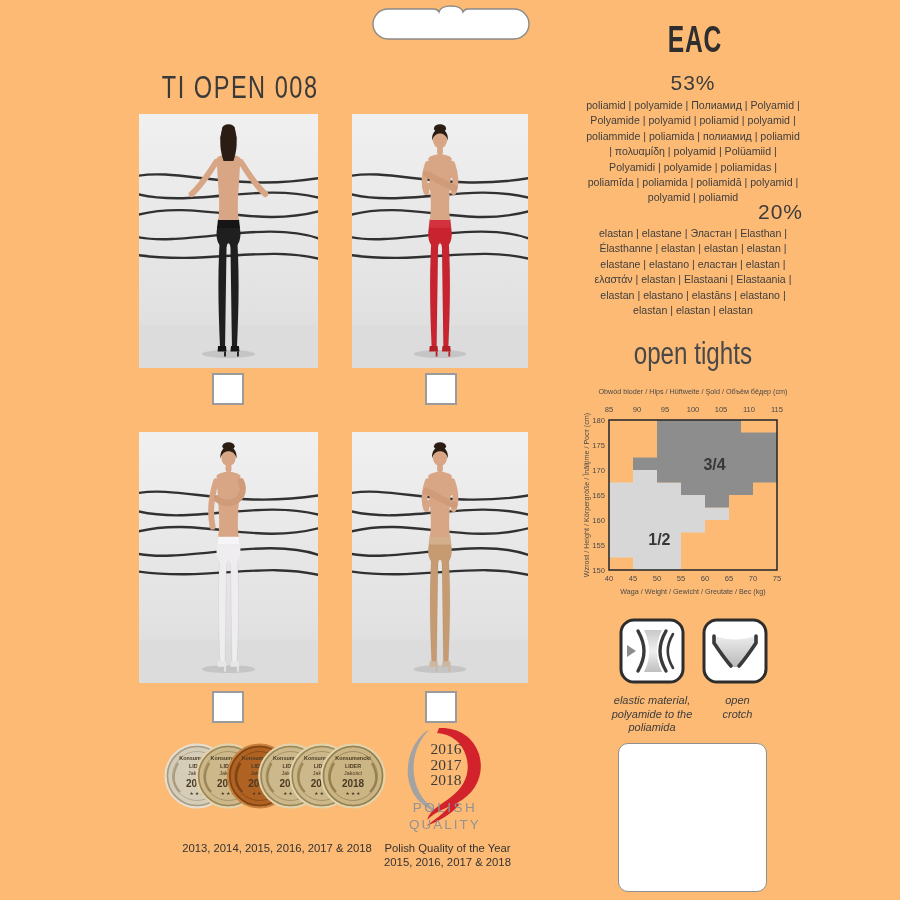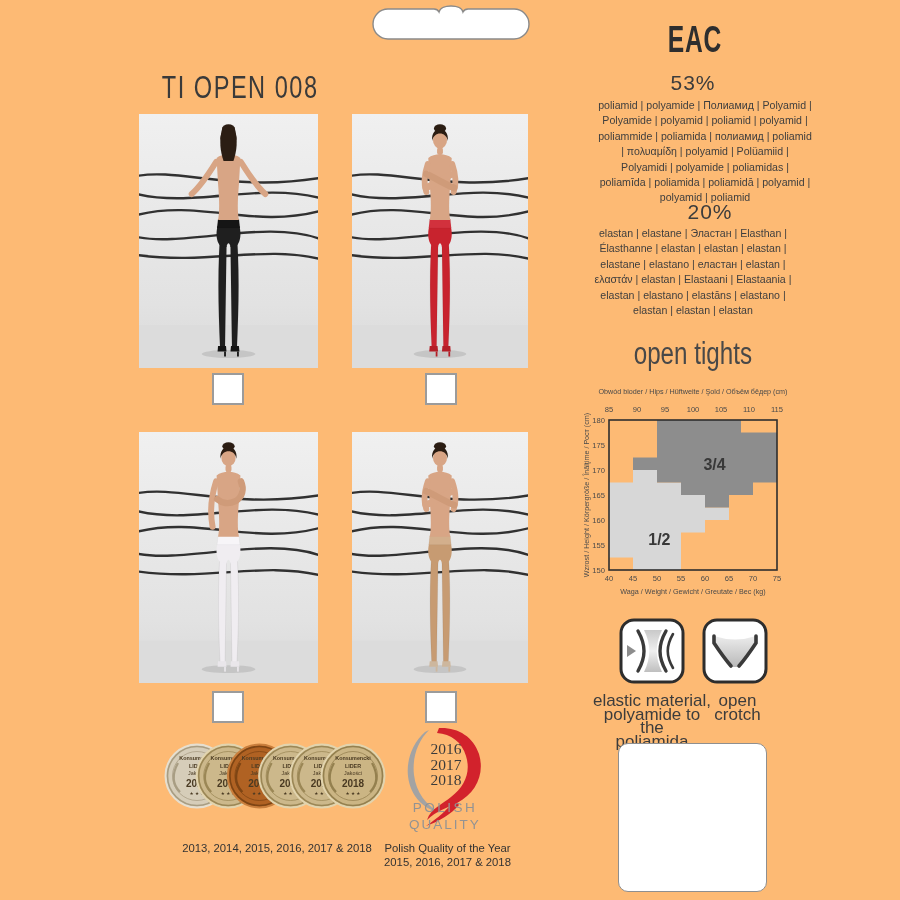--- a/index.html
+++ b/index.html
@@ -7,21 +7,21 @@
          font-family:"Liberation Sans","DejaVu Sans",sans-serif;color:#3f3f3f;}
   .abs{position:absolute;}
   .ctr{text-align:center;}
   .title{font-size:31px;letter-spacing:2px;color:#3a3a3a;transform:scaleX(0.76);transform-origin:center;white-space:nowrap;}
   .eac-txt{font-size:30px;font-weight:900;letter-spacing:1px;color:#2e2e2e;transform:scale(0.82,1.25);transform-origin:center top;}
   .pct{font-size:21px;letter-spacing:1px;color:#3c3c3c;}
   .langs{font-size:10.6px;line-height:15.4px;color:#3e3e3e;}
   .opentights{font-size:31px;color:#484848;letter-spacing:0px;transform:scaleX(0.78);transform-origin:center;white-space:nowrap;}
   .photo{background:#e7e7e7;}
   .checkbox{width:28px;height:28px;border:2px solid #9b9b9b;background:#fff;}
-  .cap{font-size:17px;line-height:13.5px;color:#3c3c3c;}
+  .cap{font-size:11px;line-height:13.5px;color:#3c3c3c;font-style:italic;}
   .awardcap{font-size:11.3px;line-height:14px;color:#333;}
   .blankpanel{width:147px;height:147px;border:1.5px solid #8f8f8f;border-radius:10px;background:#fff;}
   svg text{font-family:"Liberation Sans","DejaVu Sans",sans-serif;}
   .serif{font-family:"Liberation Serif","DejaVu Serif",serif;}
 </style>
 </head>
 <body>
 
 <div class="sheet">
 
@@ -170,22 +170,22 @@
         <path d="M75.5,74 C85,70 95,62 104,60" fill="none" stroke="#d8a585" stroke-width="6.8" stroke-linecap="round"></path>
         <path d="M76,60 C85,64 95,70 104.5,74" fill="none" stroke="#cf9b79" stroke-width="6.8" stroke-linecap="round"></path>
       </svg></div>
 
   <div class="abs checkbox" style="left:212px;top:373px;"></div>
   <div class="abs checkbox" style="left:425px;top:373px;"></div>
   <div class="abs checkbox" style="left:212px;top:691px;"></div>
   <div class="abs checkbox" style="left:425px;top:691px;"></div>
 
   <div class="abs ctr pct" style="left:583px;top:71px;width:220px;">53%</div>
-  <div class="abs ctr langs" style="left:585px;top:98px;width:216px;margin-left:12px;">poliamid | polyamide | Полиамид | Polyamid | Polyamide | polyamid | poliamid | polyamid | poliammide | poliamida | полиамид | poliamid | πολυαμίδη | polyamid | Polüamiid | Polyamidi | polyamide | poliamidas | poliamīda | poliamida | poliamidā | polyamid | polyamid | poliamid</div>
-  <div class="abs ctr pct" style="left:600px;top:200px;width:220px;">20%</div>
+  <div class="abs ctr langs" style="left:585px;top:98px;width:216px;">poliamid | polyamide | Полиамид | Polyamid | Polyamide | polyamid | poliamid | polyamid | poliammide | poliamida | полиамид | poliamid | πολυαμίδη | polyamid | Polüamiid | Polyamidi | polyamide | poliamidas | poliamīda | poliamida | poliamidā | polyamid | polyamid | poliamid</div>
+  <div class="abs ctr pct" style="left:583px;top:200px;width:220px;text-align:right;">20%</div>
   <div class="abs ctr" style="left:583px;top:336px;width:220px;">
     <span class="opentights" style="display:inline-block;">open tights</span>
   </div>
 
   <div class="abs ctr langs" style="left:585px;top:226px;width:216px;">elastan | elastane | Эластан | Elasthan | Élasthanne | elastan | elastan | elastan | elastane | elastano | еластан | elastan | ελαστάν | elastan | Elastaani | Elastaania | elastan | elastano | elastāns | elastano | elastan | elastan | elastan</div>
 
   <svg class="abs" style="left:580px;top:384px;" width="220" height="215" viewBox="0 0 220 215">
       <polygon points="53.0,86.0 77.0,86.0 77.0,98.5 101.0,98.5 101.0,111.0 125.0,111.0 125.0,123.5 149.0,123.5 149.0,136.0 125.0,136.0 125.0,148.5 101.0,148.5 101.0,186.0 53.0,186.0 53.0,173.5 29.0,173.5 29.0,98.5 53.0,98.5" fill="#d7d7d7"></polygon>
       <polygon points="77.0,36.0 161.0,36.0 161.0,48.5 197.0,48.5 197.0,98.5 173.0,98.5 173.0,111.0 149.0,111.0 149.0,123.5 125.0,123.5 125.0,111.0 101.0,111.0 101.0,98.5 77.0,98.5 77.0,86.0 53.0,86.0 53.0,73.5 77.0,73.5" fill="#8d8d8d"></polygon>
       <rect x="29" y="36" width="168" height="150" fill="none" stroke="#2e2e2e" stroke-width="1.6"></rect>

